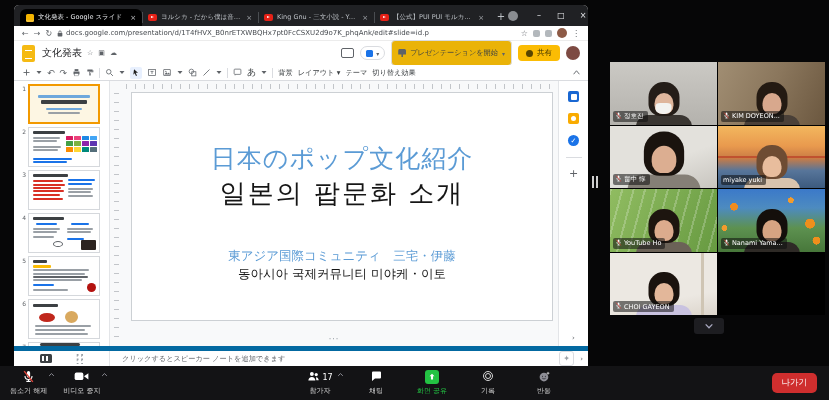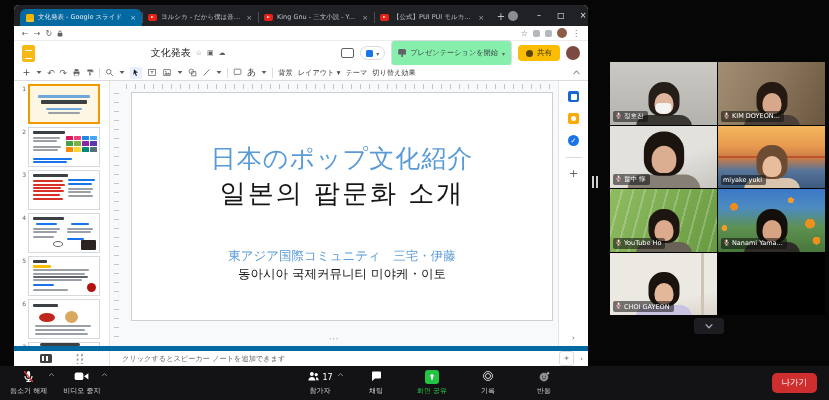--- a/index.html
+++ b/index.html
@@ -6,21 +6,21 @@
   html,body{width:829px;height:400px;background:#060607;overflow:hidden;
     font-family:"DejaVu Sans","Liberation Sans",sans-serif}
   #root{position:relative;width:829px;height:400px;background:#060607}
 
   
   .browser{position:absolute;left:14px;top:5px;width:574px;height:361px;background:#fff;
     display:flex;flex-direction:column;overflow:hidden;border-radius:5px 5px 0 0}
   .tabstrip{height:21px;background:#202124;display:flex;align-items:flex-end;padding-left:6px;flex:none}
   .tab{height:17px;display:flex;align-items:center;gap:4px;padding:0 6px;min-width:0;width:116px;
     border-radius:6px 6px 0 0;font-size:6.5px;color:#bdc1c6;position:relative}
-  .tab.active{background:#0369a1;color:#e8eaed;width:122px}
+  .tab.active{background:#000000;color:#e8eaed;width:122px}
   .tab:not(.active)::before{content:"";position:absolute;left:0;top:3px;bottom:3px;width:1px;background:#4a4d51}
   .tab .ttl{flex:1;white-space:nowrap;overflow:hidden;text-overflow:ellipsis}
   .tab .x{font-size:7px;flex:none;opacity:.8}
   .fav-slides{width:8px;height:8px;flex:none;background:#f4b400;border-radius:1.5px;
     box-shadow:inset 0 -2px 0 #fff3} 
   .fav-yt{width:9px;height:7px;flex:none;background:#e62117;border-radius:2px;position:relative}
   .fav-yt::after{content:"";position:absolute;left:3.2px;top:1.8px;border-left:3px solid #fff;
     border-top:1.7px solid transparent;border-bottom:1.7px solid transparent}
   .newtab{width:14px;height:14px;margin:0 0 2px 4px;color:#bdc1c6;font-size:10px;line-height:13px;
     text-align:center;border-radius:50%;flex:none}
@@ -33,34 +33,34 @@
   .navg{font-size:8px;color:#5f6368}
   .url{flex:1;font-size:7px;color:#474b50;white-space:nowrap;overflow:hidden;display:flex;align-items:center;gap:3px}
   .ub-ic{font-size:8px;color:#5f6368}
   .ub-ext{width:7px;height:7px;border-radius:2px;background:#9aa0a6;opacity:.75}
   .ub-av{width:10px;height:10px;border-radius:50%;background:#8d5a46}
 
   .docbar{height:24px;background:#fff;display:flex;align-items:center;gap:7px;padding:0 8px;flex:none}
   .slides-logo{width:13px;height:17px;background:#f5ba13;border-radius:2px;position:relative;flex:none}
   .slides-logo::after{content:"";position:absolute;left:3px;right:3px;top:5px;height:7px;
     border-top:1.6px solid #fff;border-bottom:1.6px solid #fff}
-  .doc-meta{display:flex;flex-direction:row;justify-content:center;gap:1px;flex:1;min-width:0}
+  .doc-meta{display:flex;flex-direction:column;justify-content:center;gap:1px;flex:1;min-width:0}
   .doc-title-row{display:flex;align-items:center;gap:5px}
   .doc-title{font-size:10px;color:#202124}
   .mini-ic{font-size:7px;color:#5f6368}
   .menubar{display:flex;gap:7px;font-size:7.2px;color:#202124;white-space:nowrap}
   .last-edit{color:#80868b;font-size:6.8px;margin-left:3px;white-space:nowrap;overflow:hidden}
   .doc-actions{display:flex;align-items:center;gap:6px;flex:none}
   .present-screen{width:13px;height:10px;border:1.3px solid #5f6368;border-radius:2px}
   .meet-pill{height:14px;padding:0 5px;border:1px solid #dadce0;border-radius:8px;display:flex;
     align-items:center;gap:3px}
   .meet-pill i{width:7px;height:7px;background:#1a73e8;border-radius:1.5px}
   .meet-pill b{font-size:6px;color:#5f6368;font-weight:normal}
   .btn-present{height:16px;border:1px solid #dadce0;border-radius:4px;display:flex;align-items:center;
-    gap:4px;padding:12px 6px;font-size:7.2px;color:#3c4043;background:#86efac}
+    gap:4px;padding:12px 6px;font-size:7.2px;color:#3c4043;background:#eab308}
   .btn-present i{width:8px;height:8px;background:#5f6368;border-radius:1.5px;
     clip-path:polygon(0 0,100% 0,100% 70%,60% 70%,60% 100%,40% 100%,40% 70%,0 70%)}
   .btn-present b{font-weight:normal;font-size:6px;color:#5f6368}
   .btn-share{height:16px;background:var(--share-yellow,#fbbc04);border-radius:4px;display:flex;
     align-items:center;gap:4px;padding:0 8px;font-size:7.5px;color:#3b3000}
   .btn-share i{width:7px;height:7px;border-radius:50%;background:#3b3000;opacity:.85}
   .doc-avatar{width:14px;height:14px;border-radius:50%;background:#7d4a42;color:#fff;font-size:5px;
     display:flex;align-items:center;justify-content:center}
 
   .toolbar{height:16px;background:#fff;border-bottom:1px solid #dadce0;display:flex;align-items:center;
@@ -235,20 +235,21 @@
 
     <div class="urlbar">
       <span class="navg">←</span>
       <span class="navg">→</span>
       <span class="navg">↻</span>
       <span class="url">
         <svg width="6" height="7" viewBox="0 0 10 12">
             <rect x="1" y="5" width="8" height="6" rx="1" fill="#5f6368"></rect>
             <path d="M3 5V3.5a2 2 0 0 1 4 0V5" stroke="#5f6368" stroke-width="1.4" fill="none"></path>
           </svg>
+        <span>docs.google.com/presentation/d/1T4fHVX_B0nrETXWBQHx7pt0FcCSXU2d9o7K_phqAnk/edit#slide=id.p</span>
       </span>
       <span class="ub-ic">☆</span>
       <span class="ub-ext"></span>
       <span class="ub-ext"></span>
       <span class="ub-av"></span>
       <span class="ub-ic">⋮</span>
     </div>
 
     <div class="docbar">
       <div class="slides-logo"></div>

